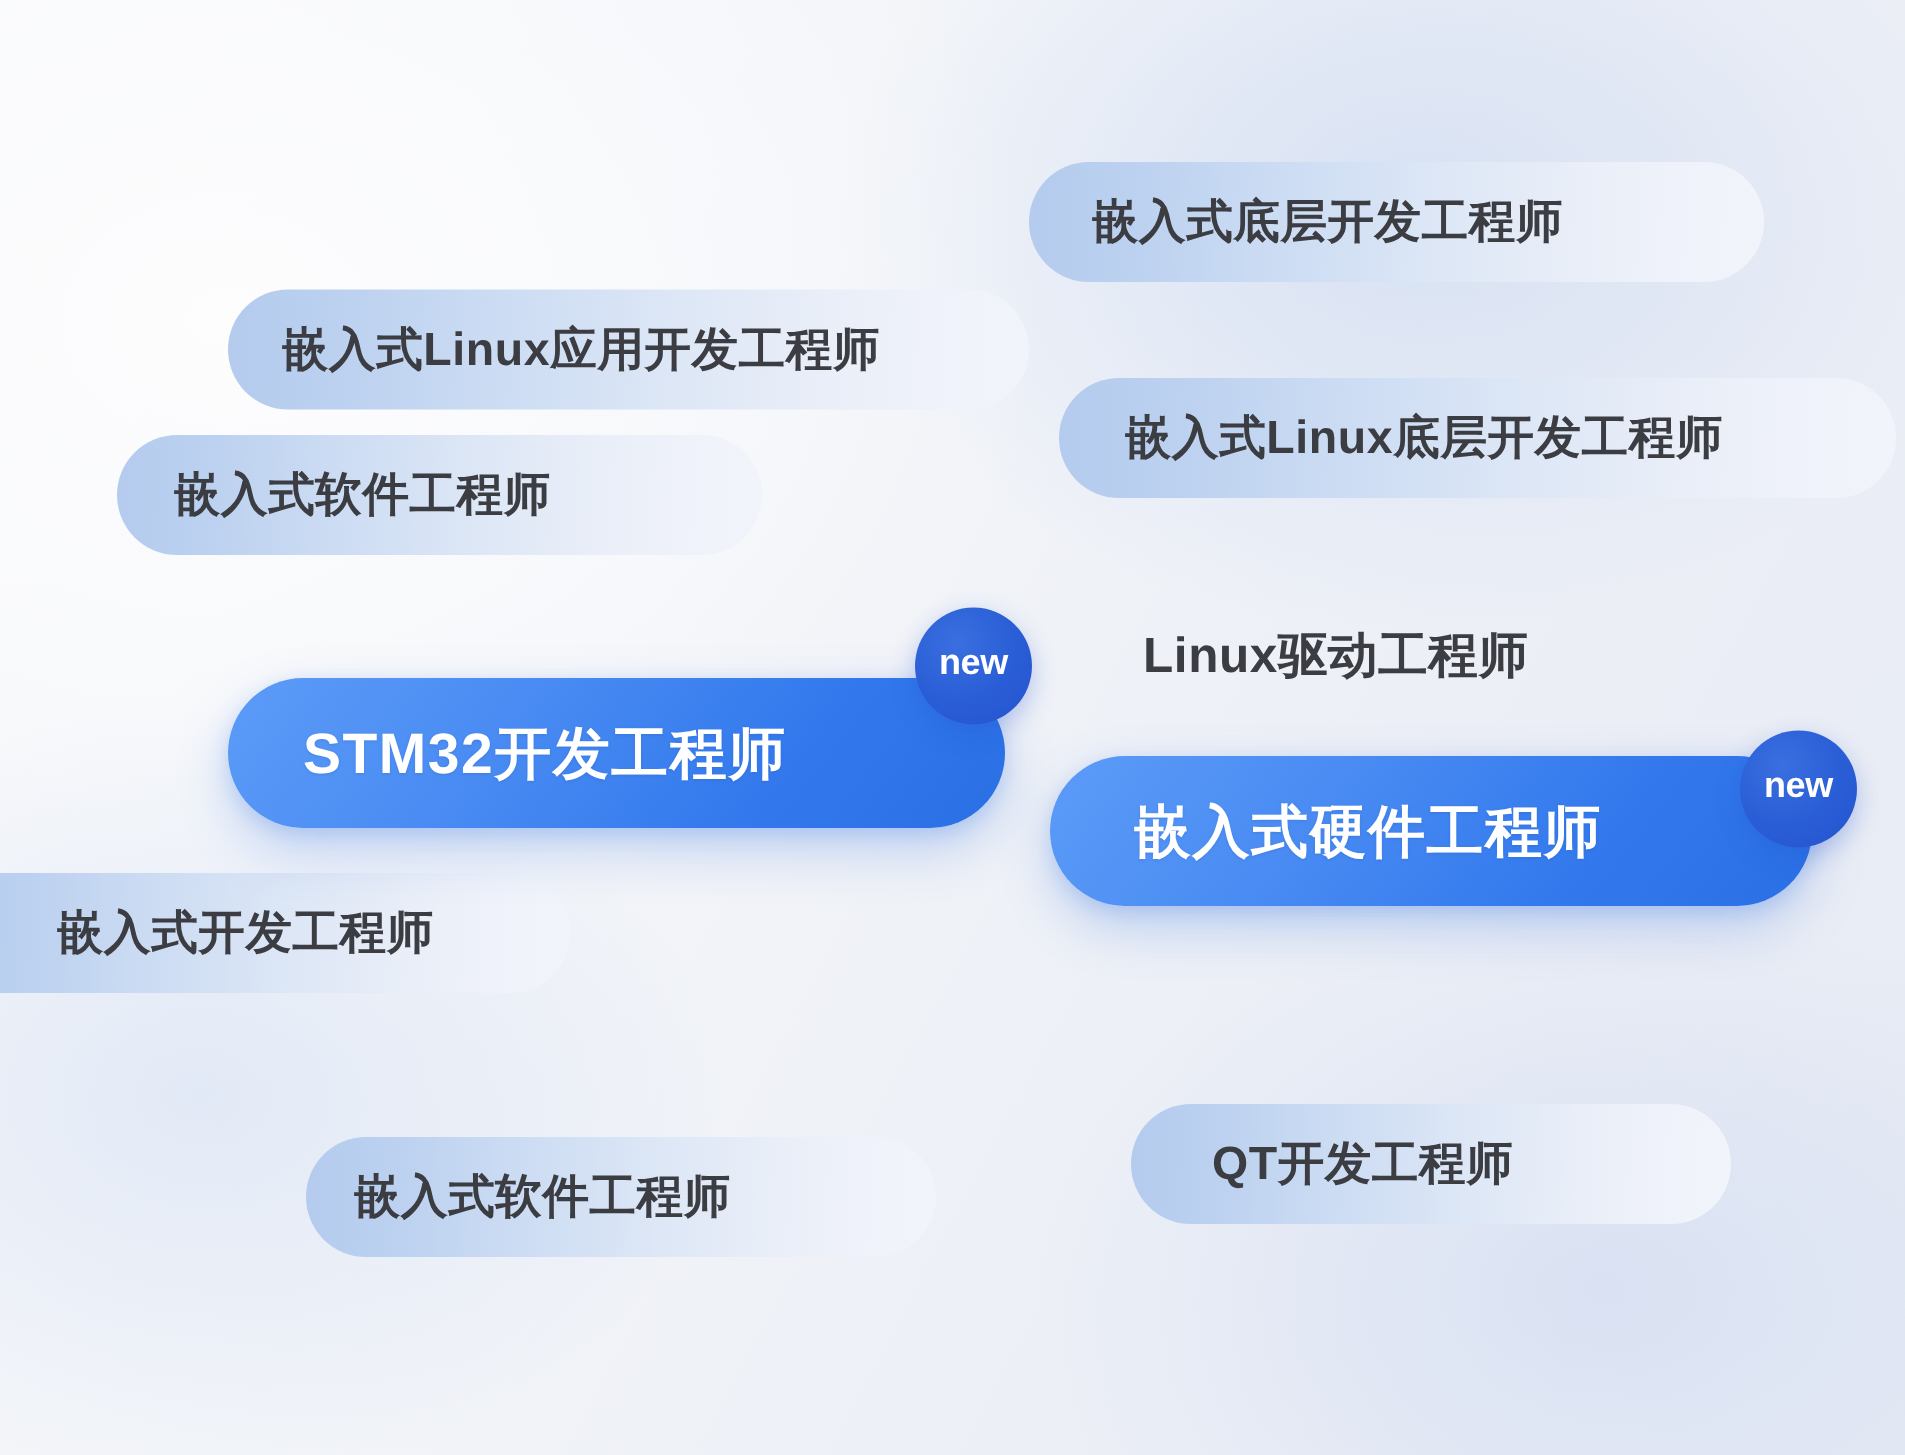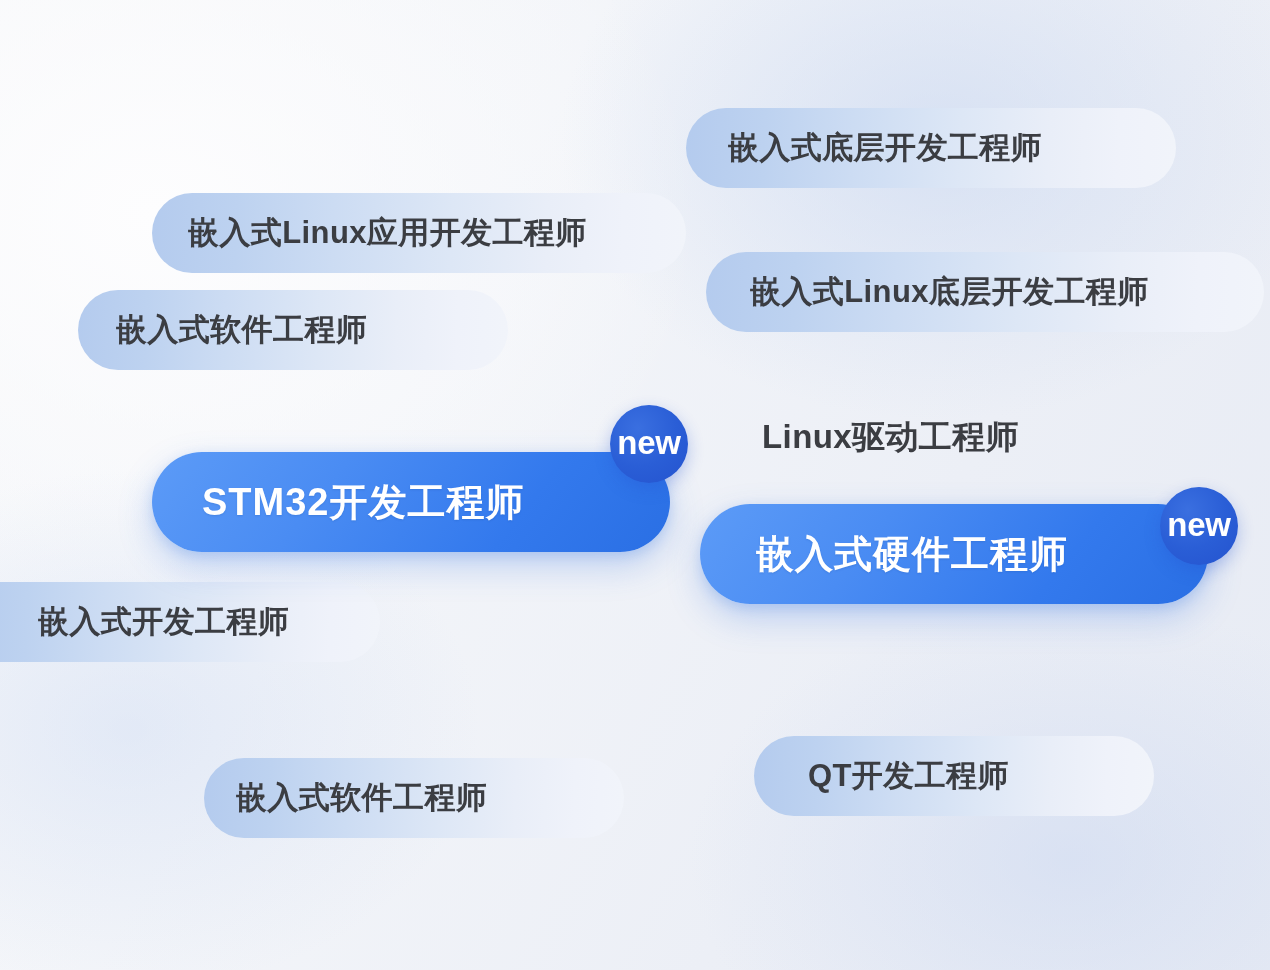--- a/index.html
+++ b/index.html
@@ -115,21 +115,21 @@
     height: 78px;
     border-radius: 50%;
     background: radial-gradient(circle at 36% 30%, #3a6fe0 0%, #2a5ed6 52%, #2453cf 100%);
     display: flex;
     align-items: center;
     justify-content: center;
     z-index: 6;
     box-shadow: 0 6px 16px rgba(36,83,207,0.30);
   }
   .badge-new .badge-text {
-    font-size: 33px;
+    font-size: 24px;
     font-weight: 700;
     color: #ffffff;
     line-height: 1;
     letter-spacing: -0.2px;
     transform: translateY(-2px);
   }
 </style>
 </head>
 <body>
 

